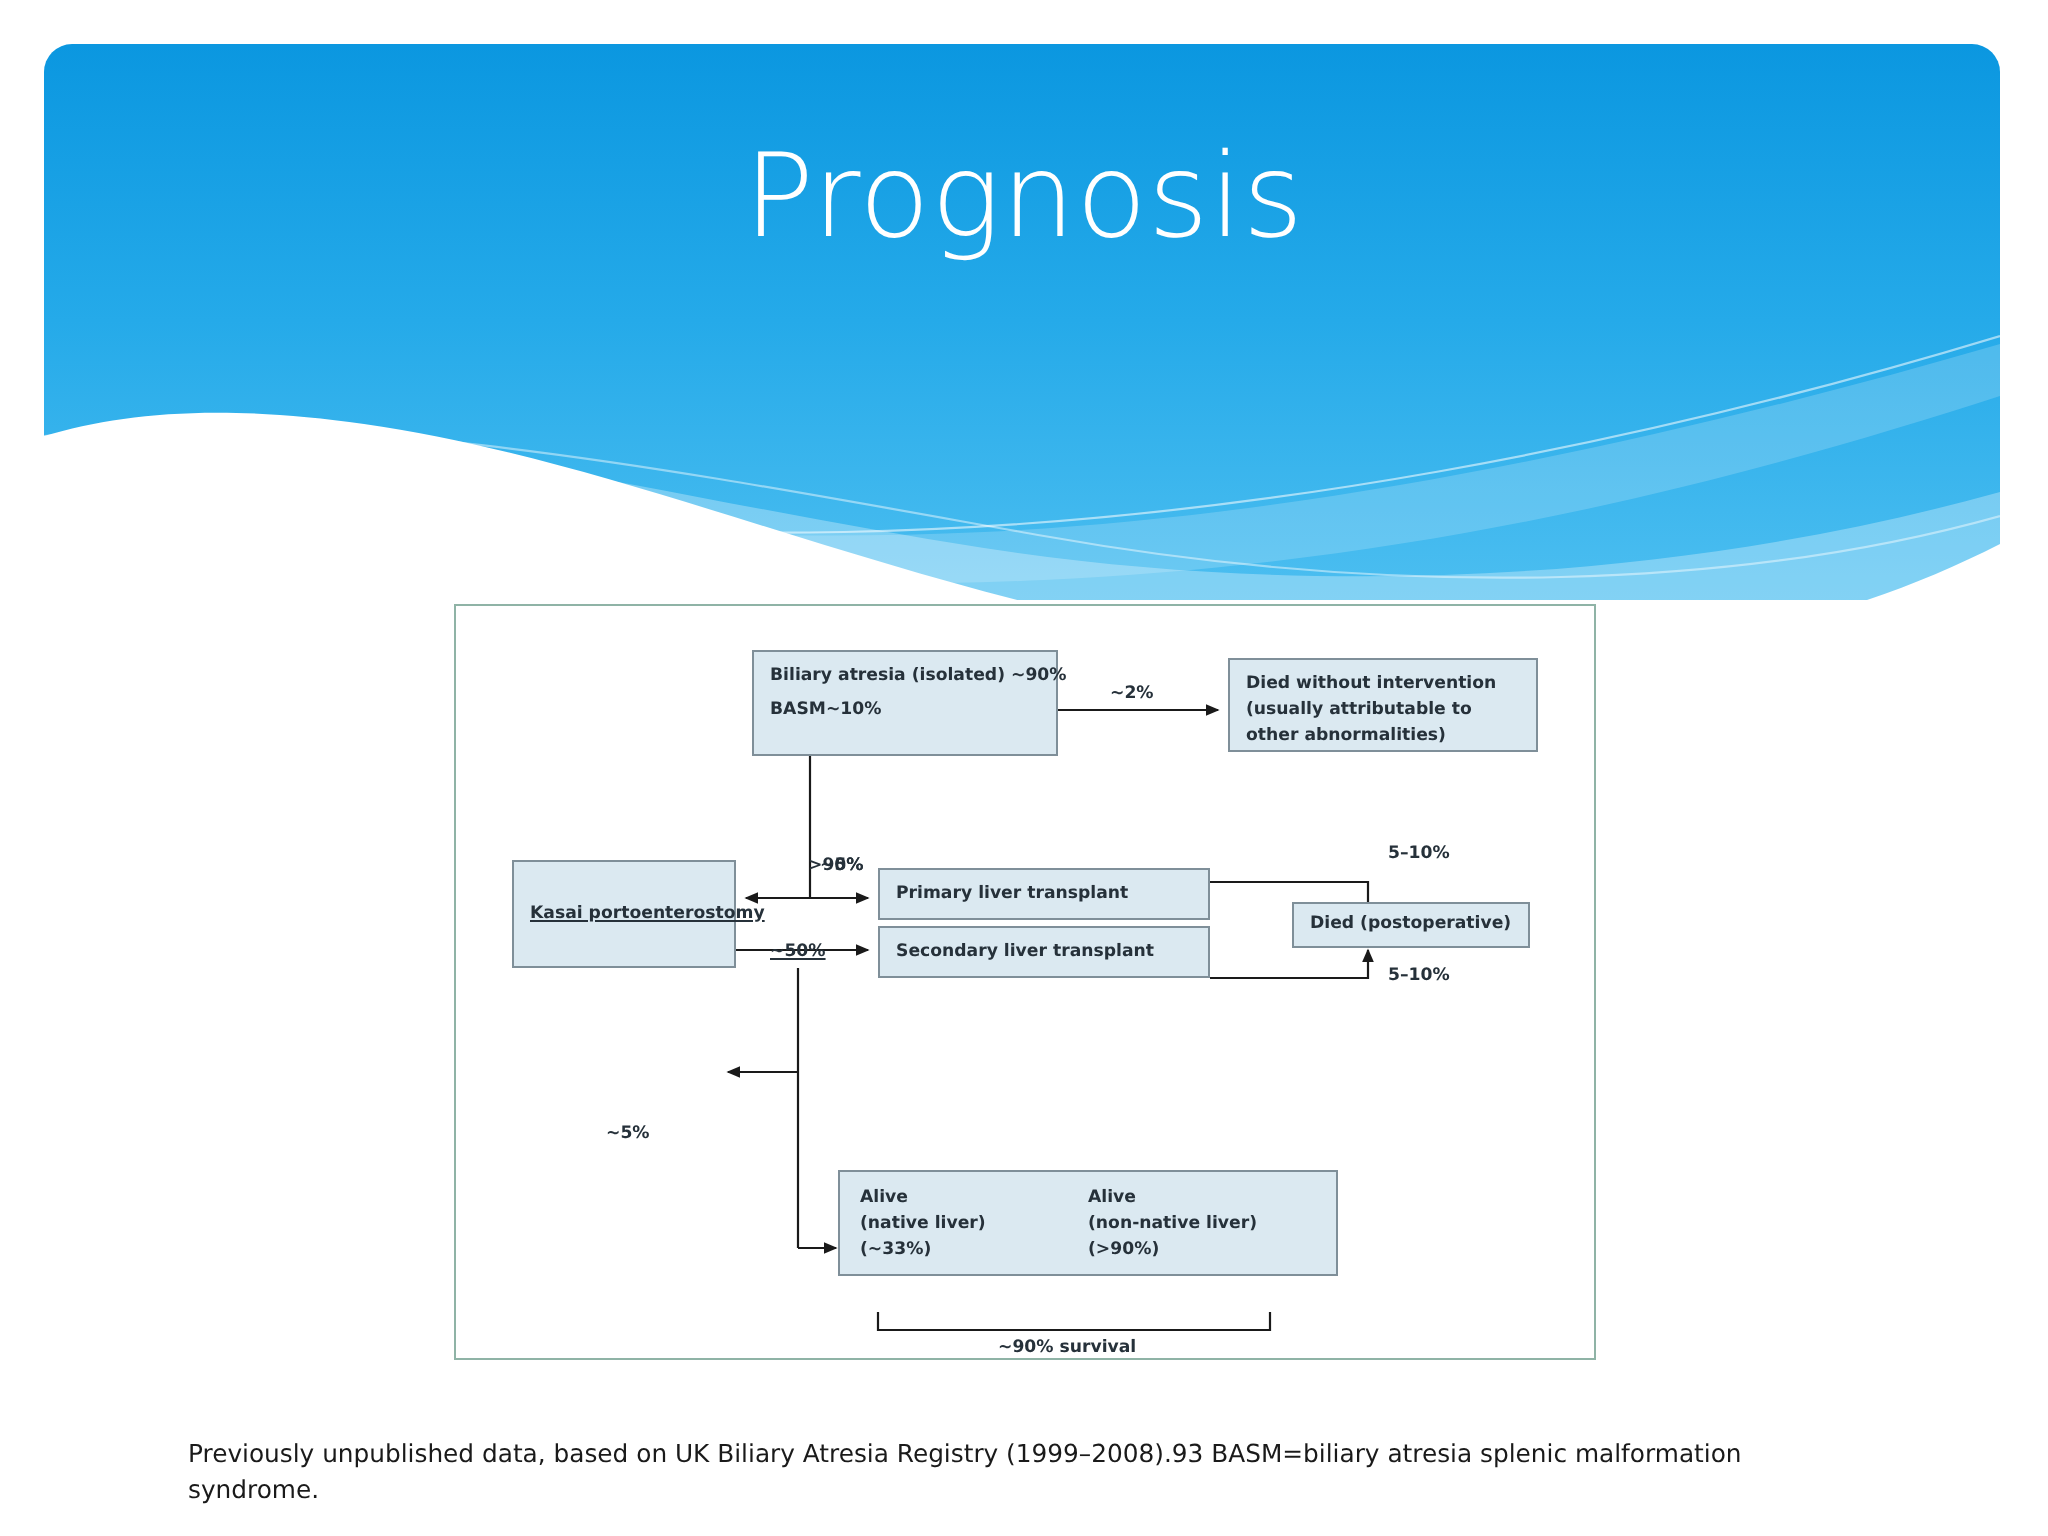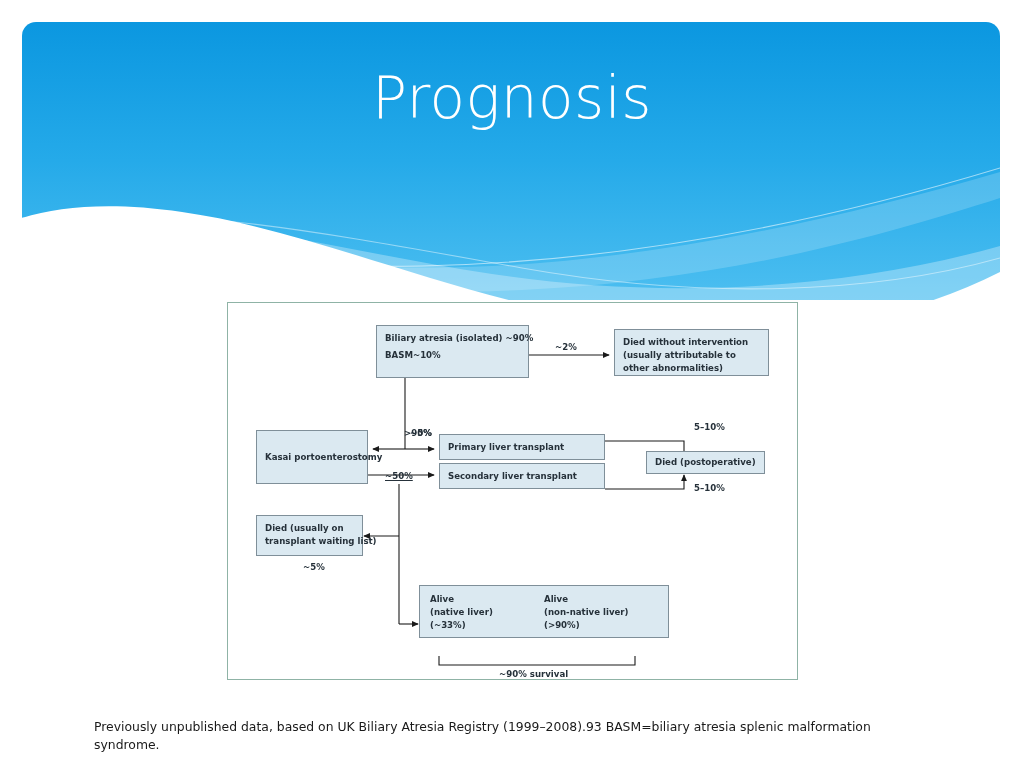--- a/index.html
+++ b/index.html
@@ -182,40 +182,36 @@
     <span class="line">Biliary atresia (isolated) ~90%</span>
     <span class="line" style="margin-top:4px;">BASM~10%</span>
   </div>
 
   <div class="fig-box" style="left:386px; top:26px; width:155px; height:47px;">
     <span class="line">Died without intervention</span>
     <span class="line">(usually attributable to</span>
     <span class="line">other abnormalities)</span>
   </div>
 
-  <div class="fig-box center" style="left:28px; top:127px; width:112px; height:54px;">
+  <div class="fig-box center" style="left:28px; top:127px; width:112px; height:54px;text-decoration:underline;">
     <span class="line">Kasai portoenterostomy</span>
   </div>
 
   <div class="fig-box center" style="left:211px; top:131px; width:166px; height:26px;">
     <span class="line">Primary liver transplant</span>
   </div>
 
   <div class="fig-box center" style="left:211px; top:160px; width:166px; height:26px;">
     <span class="line">Secondary liver transplant</span>
   </div>
 
   <div class="fig-box center" style="left:418px; top:148px; width:119px; height:23px;">
     <span class="line">Died (postoperative)</span>
   </div>
 
-  <div class="fig-box" style="left:28px; top:212px; width:107px; height:41px;">
-    <span class="line">Died (usually on</span>
-    <span class="line">transplant waiting list)</span>
-  </div>
 
   <div class="fig-box" style="left:191px; top:282px; width:250px; height:53px; padding:7px 10px;">
     <div class="two-col">
       <div>
         <span class="line">Alive</span>
         <span class="line">(native liver)</span>
         <span class="line">(~33%)</span>
       </div>
       <div>
         <span class="line">Alive</span>

